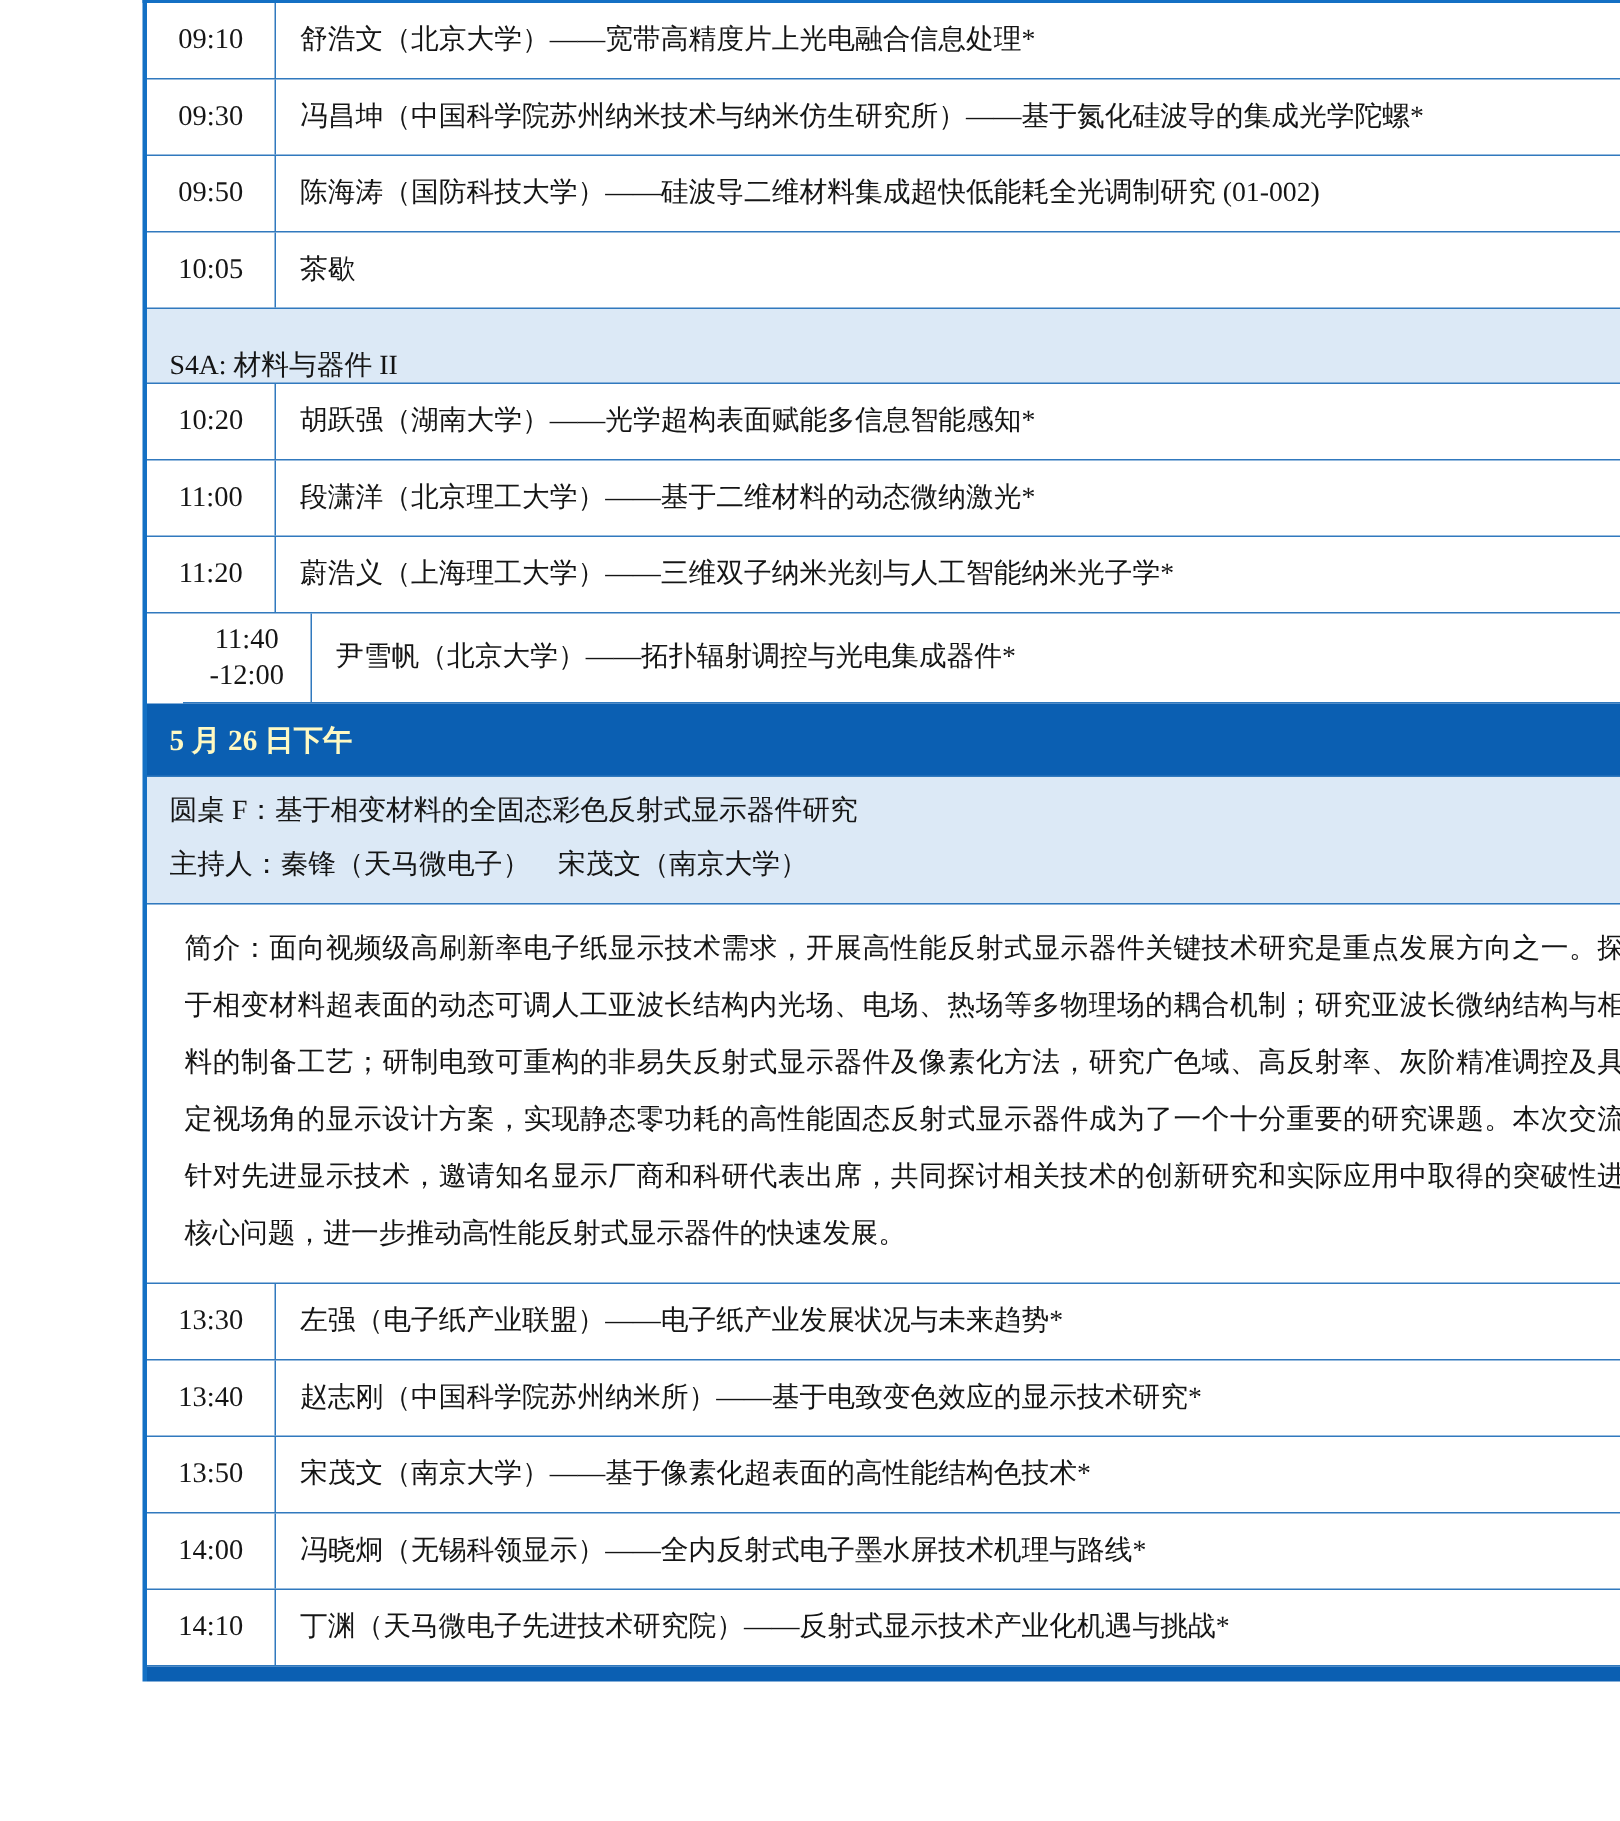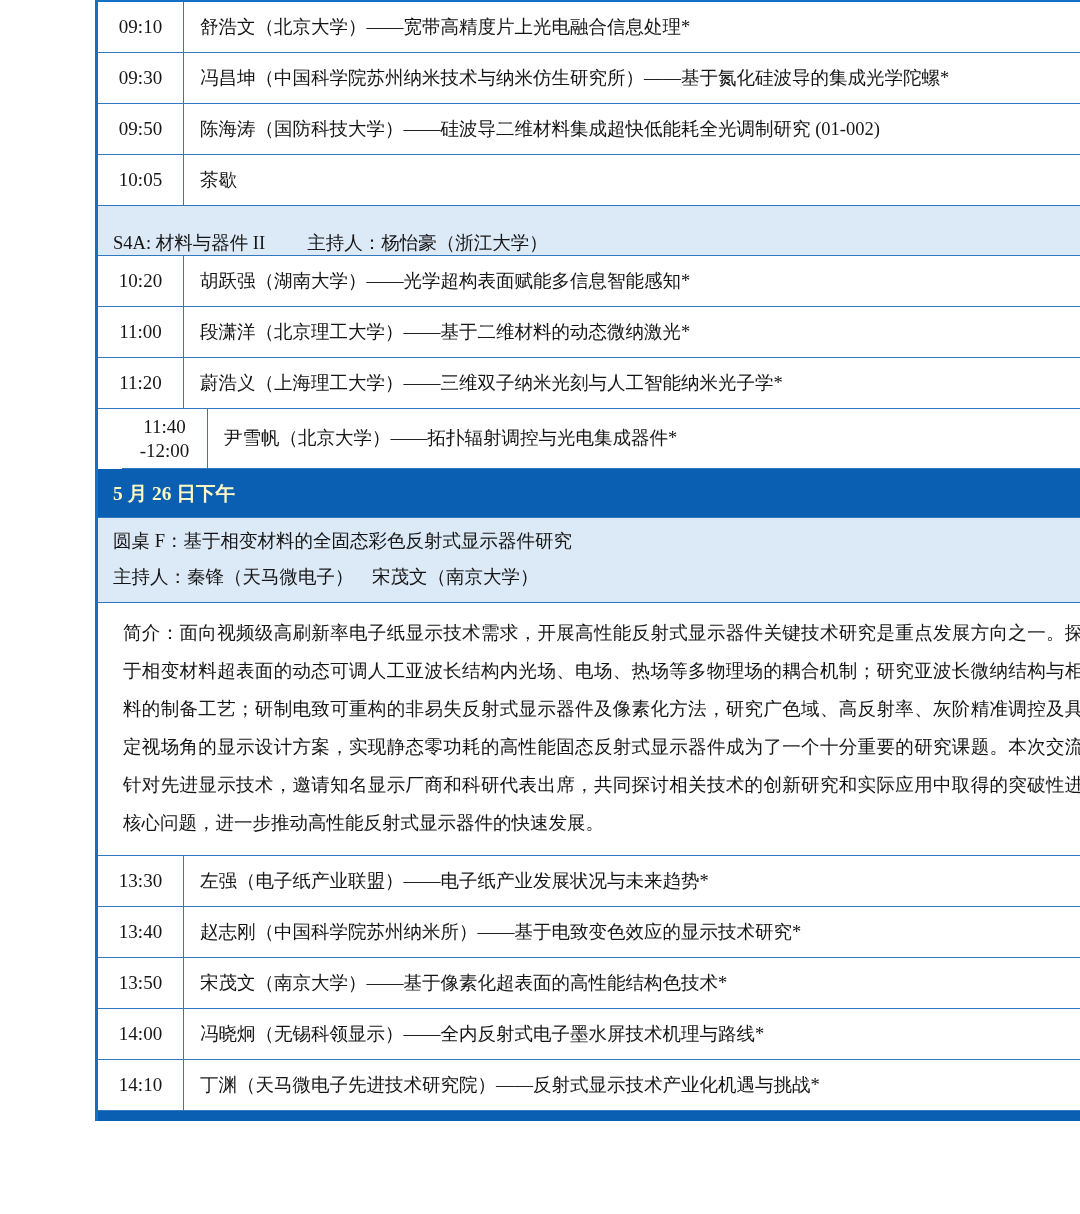--- a/index.html
+++ b/index.html
@@ -110,21 +110,20 @@
     <div class="time">09:50</div>
     <div class="content">陈海涛（国防科技大学）——硅波导二维材料集成超快低能耗全光调制研究 (01-002)</div>
   </div>
   <div class="row">
     <div class="time">10:05</div>
     <div class="content">茶歇</div>
   </div>
 
   <div class="section-header">
     <span>S4A: 材料与器件 II</span>
-    <span class="chair-gap">主持人：杨怡豪（浙江大学）</span>
   </div>
 
   <div class="row">
     <div class="time">10:20</div>
     <div class="content">胡跃强（湖南大学）——光学超构表面赋能多信息智能感知*</div>
   </div>
   <div class="row">
     <div class="time">11:00</div>
     <div class="content">段潇洋（北京理工大学）——基于二维材料的动态微纳激光*</div>
   </div>

